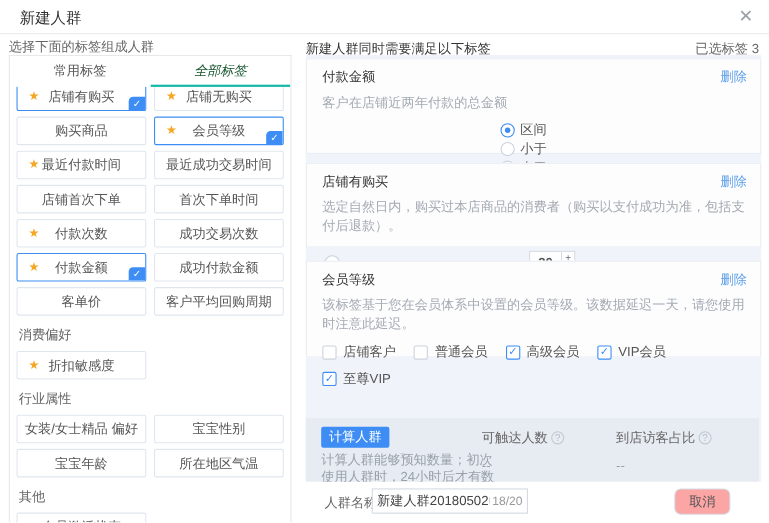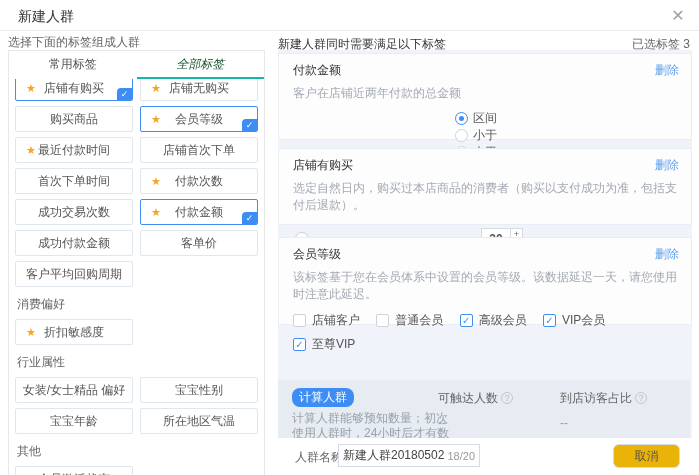--- a/index.html
+++ b/index.html
@@ -75,40 +75,40 @@
   .cb-row { margin-top:9px; color:#555; }
   .cb-row.second { margin-top:7px; }
   .cb-item { display:inline-flex; align-items:center; width:80px; cursor:pointer; }
   .cb-item.wide { width:auto; }
   .cb { width:13px; height:13px; border:1px solid #ccd3dc; border-radius:2px; background:#fff;
         margin-right:6px; font-size:10px; line-height:11px; text-align:center; color:transparent; flex:0 0 auto; }
   .cb.checked { border-color:#3d8df5; color:#3d8df5; }
 
   .compute { position:absolute; left:0; top:330px; width:412px; height:58px; background:#e7ebf2; }
   .compute-btn { position:absolute; left:14px; top:8px; width:62px; height:19px; background:#3d8df5;
-                 color:#fff; border:none; border-radius:8px; font-size:12px; cursor:pointer;
+                 color:#fff; border:none; border-radius:2px; font-size:12px; cursor:pointer;
                  font-family:"Liberation Sans",sans-serif; }
   .compute-note { position:absolute; left:14px; top:31px; width:158px; color:#9aa1aa; line-height:1.25; }
   .metric { position:absolute; top:10px; color:#666; }
   .metric-1 { left:160px; } .metric-2 { left:282px; }
   .help-icon { display:inline-block; width:12px; height:12px; border:1px solid #c2c8d0; border-radius:50%;
                color:#b8bec6; font-size:9px; line-height:11px; text-align:center; margin-left:3px;
                vertical-align:1px; cursor:pointer; }
   .metric-val { margin-top:9px; color:#9aa1aa; }
 
   .name-row { position:absolute; left:278px; top:438px; width:414px; height:37px; background:#fff; }
   .name-label { position:absolute; left:17px; top:11px; color:#666; }
   .name-input-wrap { position:absolute; left:60px; top:6px; width:142px; height:23px;
                      border:1px solid #d5dbe3; display:flex; align-items:center; padding:0 4px; background:#fff; }
   .name-input { border:none; outline:none; flex:1; min-width:0; font-size:12px; color:#444; padding:0;
                 font-family:"Liberation Sans",sans-serif; }
   .name-counter { color:#999; font-size:11px; margin-left:2px; flex:0 0 auto; }
   .save-btn { position:absolute; left:255px; top:6px; width:58px; height:24px; background:#3d8df5; color:#fff;
               border:none; border-radius:2px; font-size:12px; cursor:pointer; font-family:"Liberation Sans",sans-serif; }
-  .cancel-btn { position:absolute; left:335px; top:6px; width:67px; height:24px; background:#eab308; color:#555;
+  .cancel-btn { position:absolute; left:335px; top:6px; width:51px; height:24px; background:#fca5a5; color:#555;
                 border:1px solid #d5dbe3; border-radius:6px; font-size:12px; cursor:pointer;
                 font-family:"Liberation Sans",sans-serif; }
 </style>
 </head>
 <body>
 
 <div class="dlg-title">新建人群</div>
 <div class="dlg-close">✕</div>
 <div class="top-divider"></div>
 
@@ -134,20 +134,23 @@
         <span>购买商品</span>
       </div>
       <div class="tag checked">
         <span class="star">★</span>
         <span>会员等级</span>
         <span class="corner">✓</span>
       </div>
       <div class="tag">
         <span class="star">★</span>
         <span>最近付款时间</span>
+      </div>
+      <div class="tag">
+        <span>最近成功交易时间</span>
       </div>
       <div class="tag">
         <span>店铺首次下单</span>
       </div>
       <div class="tag">
         <span>首次下单时间</span>
       </div>
       <div class="tag">
         <span class="star">★</span>
         <span>付款次数</span>

